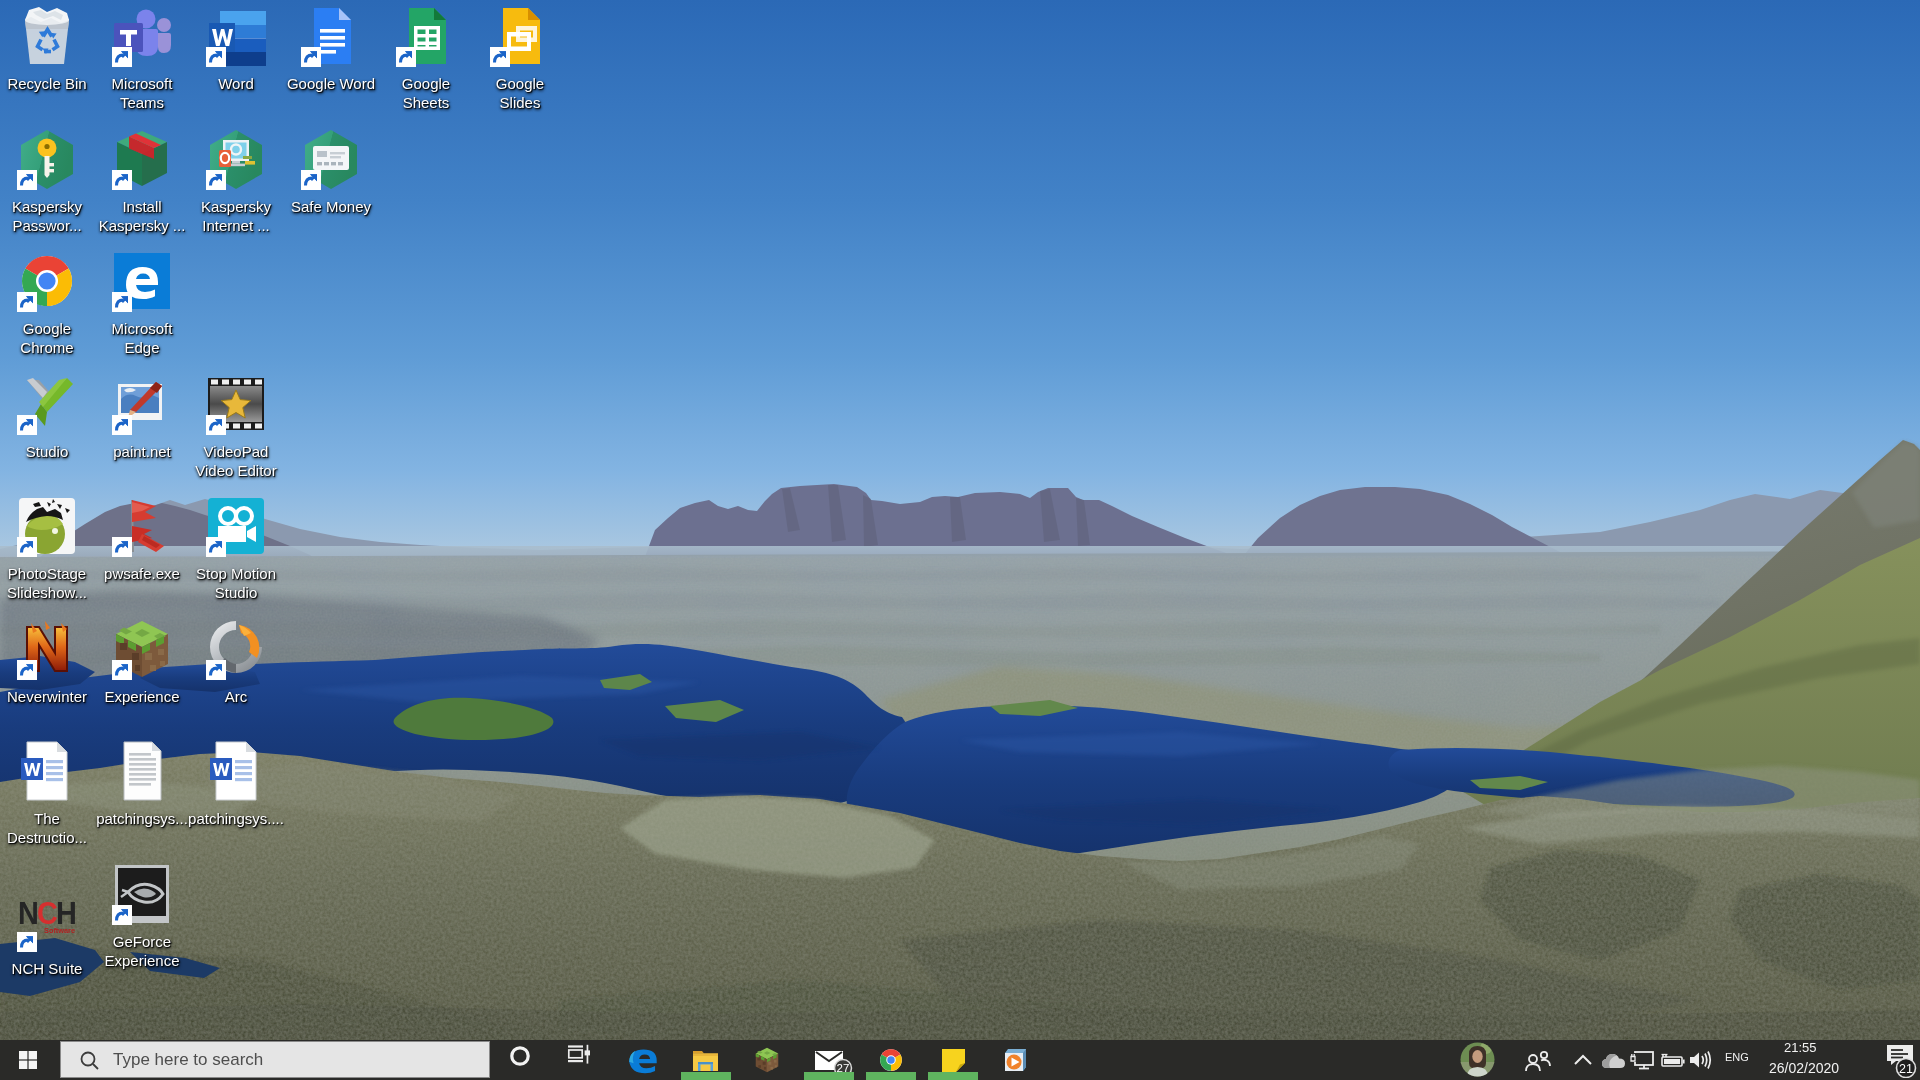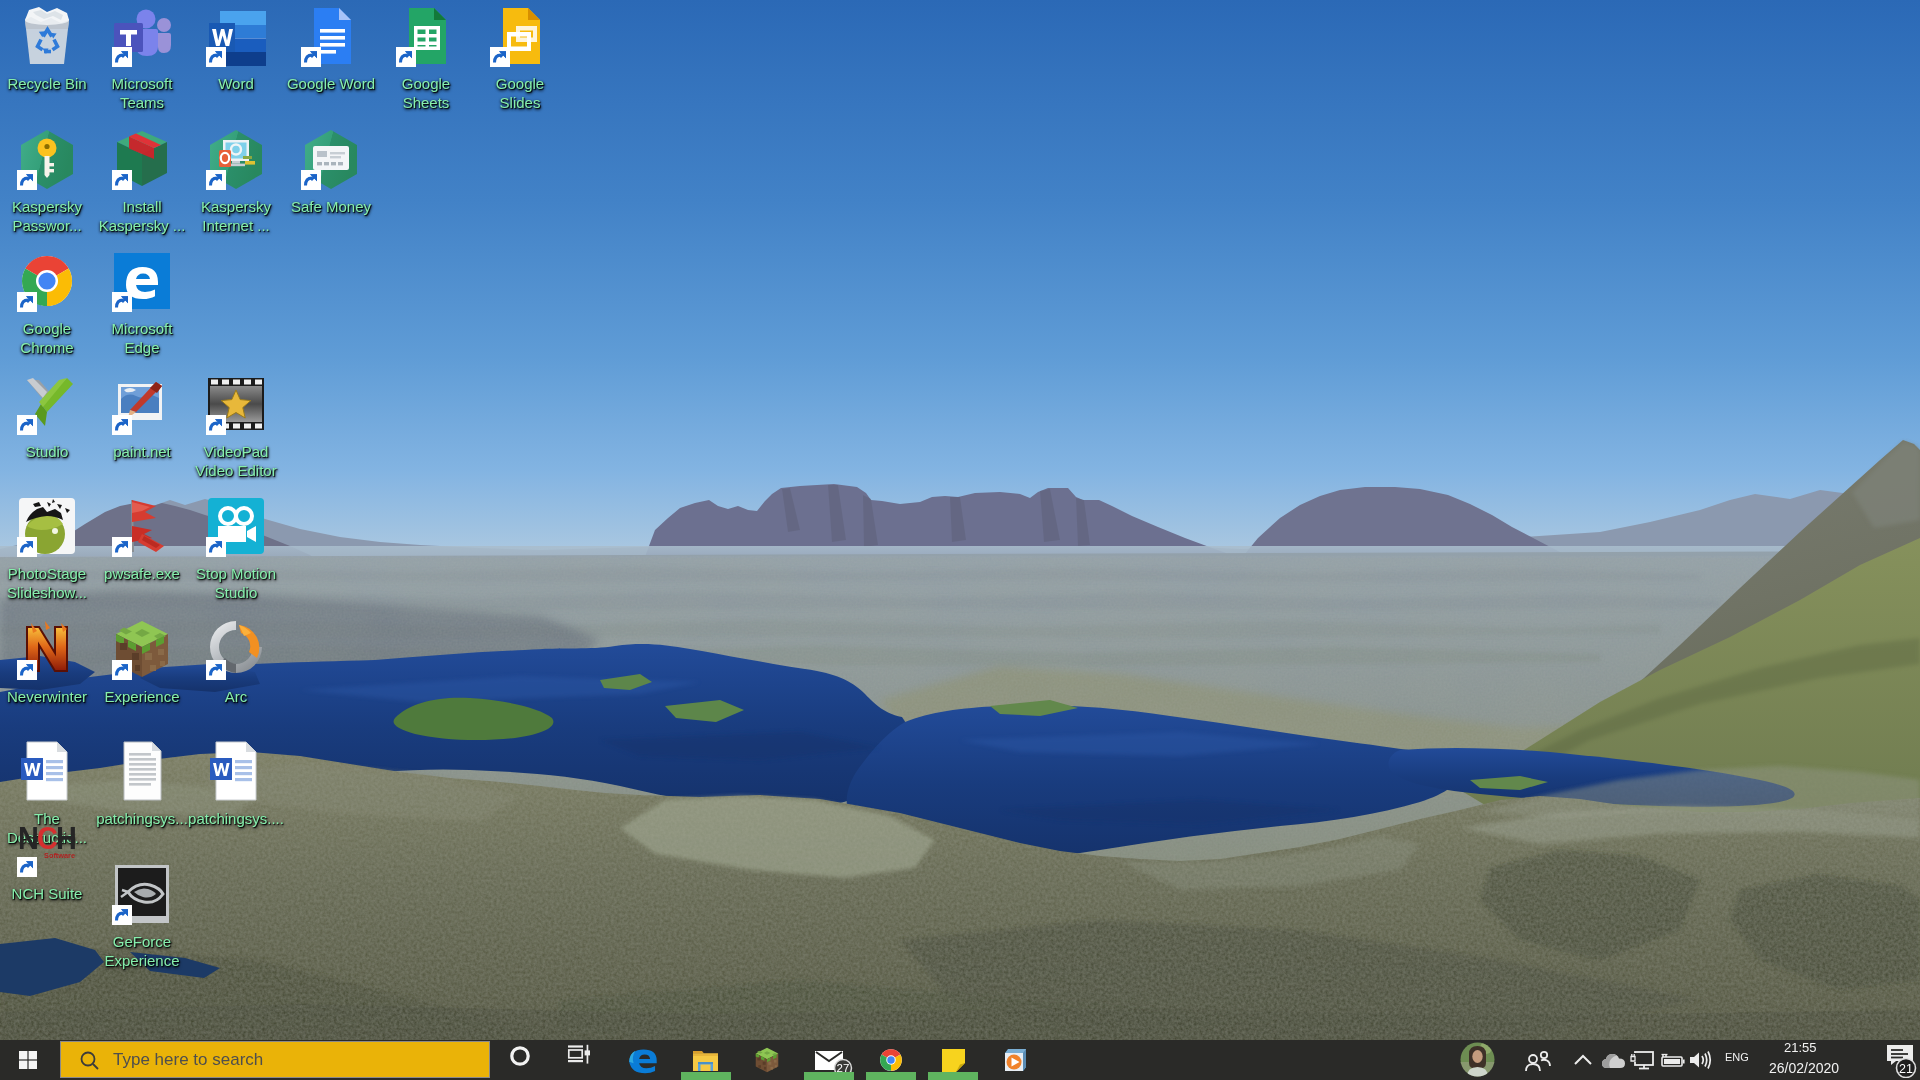--- a/index.html
+++ b/index.html
@@ -2,24 +2,24 @@
 <html><head>
 <meta charset="utf-8">
 <style>
 html,body{margin:0;padding:0;width:1920px;height:1080px;overflow:hidden;background:#2c6ab7;font-family:"Liberation Sans",sans-serif;}
 #wall{position:absolute;left:0;top:0;width:1920px;height:1080px;}
 .icon{position:absolute;width:96px;text-align:center;}
 .icon .img{position:relative;width:60px;height:60px;margin:0 auto;}
 .icon .img svg{position:absolute;left:0;top:0;}
 .icon .img svg.sc{top:auto;bottom:-1px;}
 .icon .sc{position:absolute;left:0;bottom:-1px;width:20px;height:20px;}
-.icon .lbl{margin-top:8px;font-size:15px;line-height:19px;color:#86efac;
+.icon .lbl{margin-top:8px;font-size:15px;line-height:19px;color:#ffffff;
  text-shadow:1px 1px 1px rgba(0,0,0,0.95),0 1px 3px rgba(0,0,0,0.85),1px 2px 3px rgba(0,0,0,0.6);}
 #taskbar{position:absolute;left:0;top:1040px;width:1920px;height:40px;background:#2a2a28;}
-#searchbox{position:absolute;left:60px;top:1px;width:430px;height:37px;background:#eab308;border:1px solid #8a8a8a;box-sizing:border-box;}
+#searchbox{position:absolute;left:60px;top:1px;width:430px;height:37px;background:#e5e5e5;border:1px solid #8a8a8a;box-sizing:border-box;}
 #searchbox span{position:absolute;left:52px;top:8px;font-size:17px;color:#4e4e4e;}
 .runbar{position:absolute;top:32px;height:8px;background:#5fb45f;}
 .traytxt{position:absolute;color:#f2f2f2;font-size:15px;}
 </style>
 </head>
 <body>
 <svg id="wall" viewBox="0 0 1920 1080" preserveAspectRatio="none">
 <defs>
 <linearGradient id="sky" x1="0" y1="0" x2="0" y2="1">
  <stop offset="0" stop-color="#2b69b6"></stop>
@@ -693,21 +693,21 @@
     </div>
 <div class="icon" style="left:188px;top:741px">
       <div class="img">
         <svg width="60" height="60" viewBox="0 0 60 60">
           <use href="#sym-wdoc"></use>
         </svg>
       </div>
       <div class="lbl">patchingsys....</div>
     </div>
 
-<div class="icon" style="left:-1px;top:816px">
+<div class="icon" style="left:-1px;top:891px">
       <div class="img">
         <svg width="60" height="60" viewBox="0 0 60 60">
           <use href="#sym-nch"></use>
         </svg>
         <svg class="sc" viewBox="0 0 20 20">
           <use href="#sym-sc"></use>
         </svg>
       </div>
       <div class="lbl">NCH Suite</div>
     </div>

